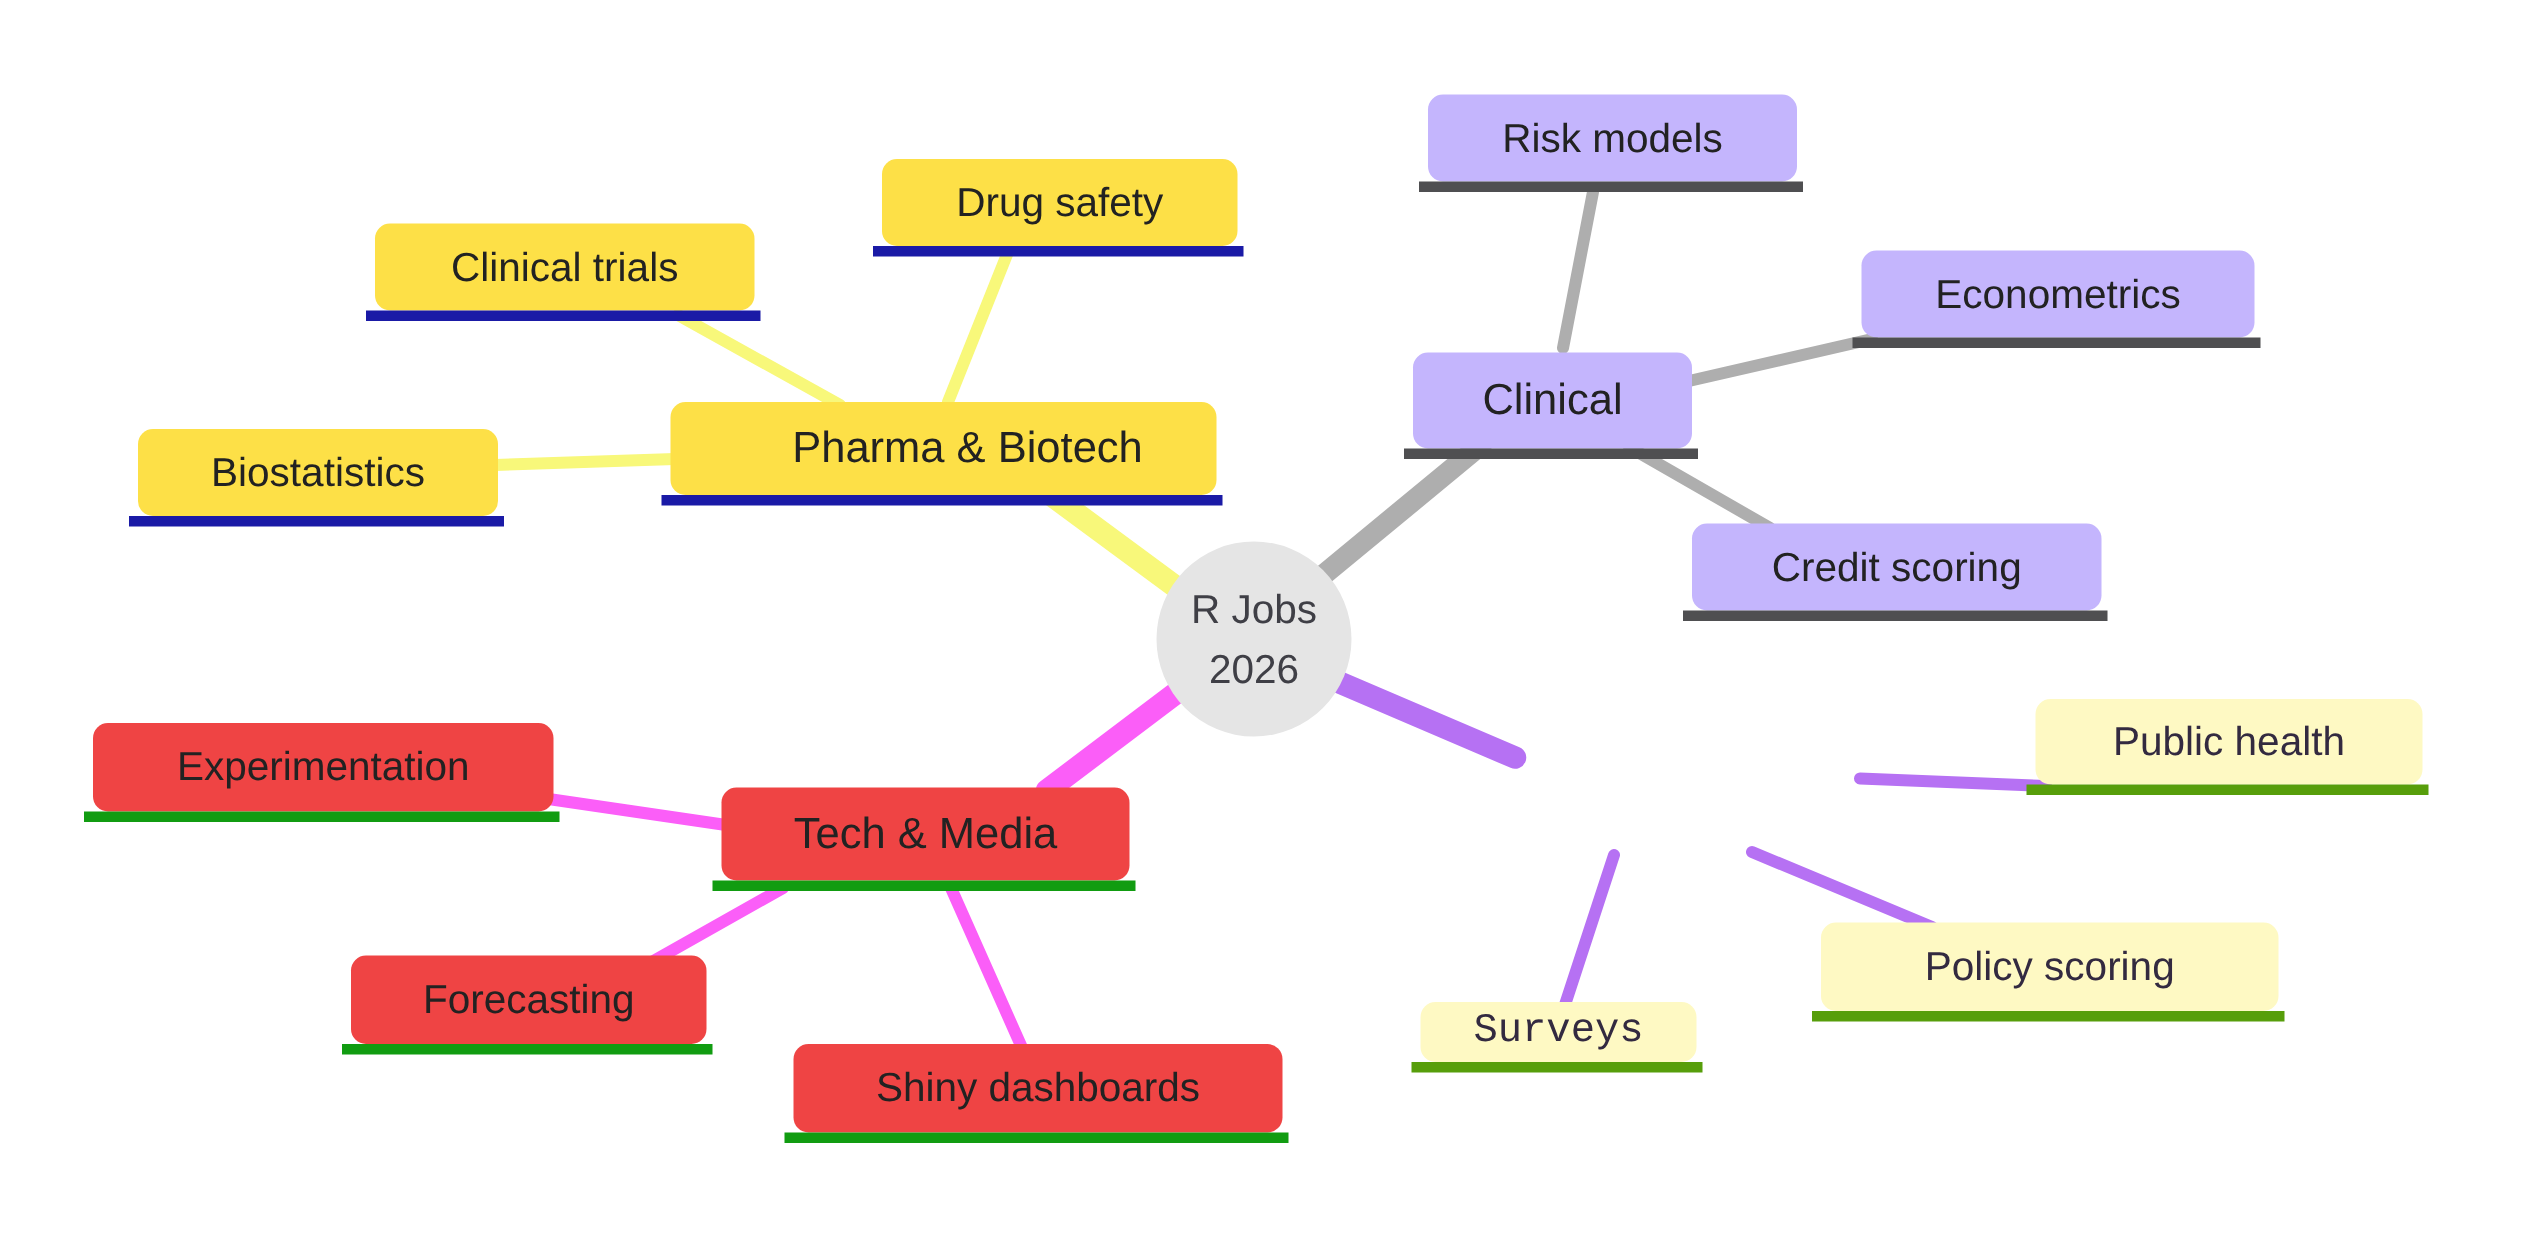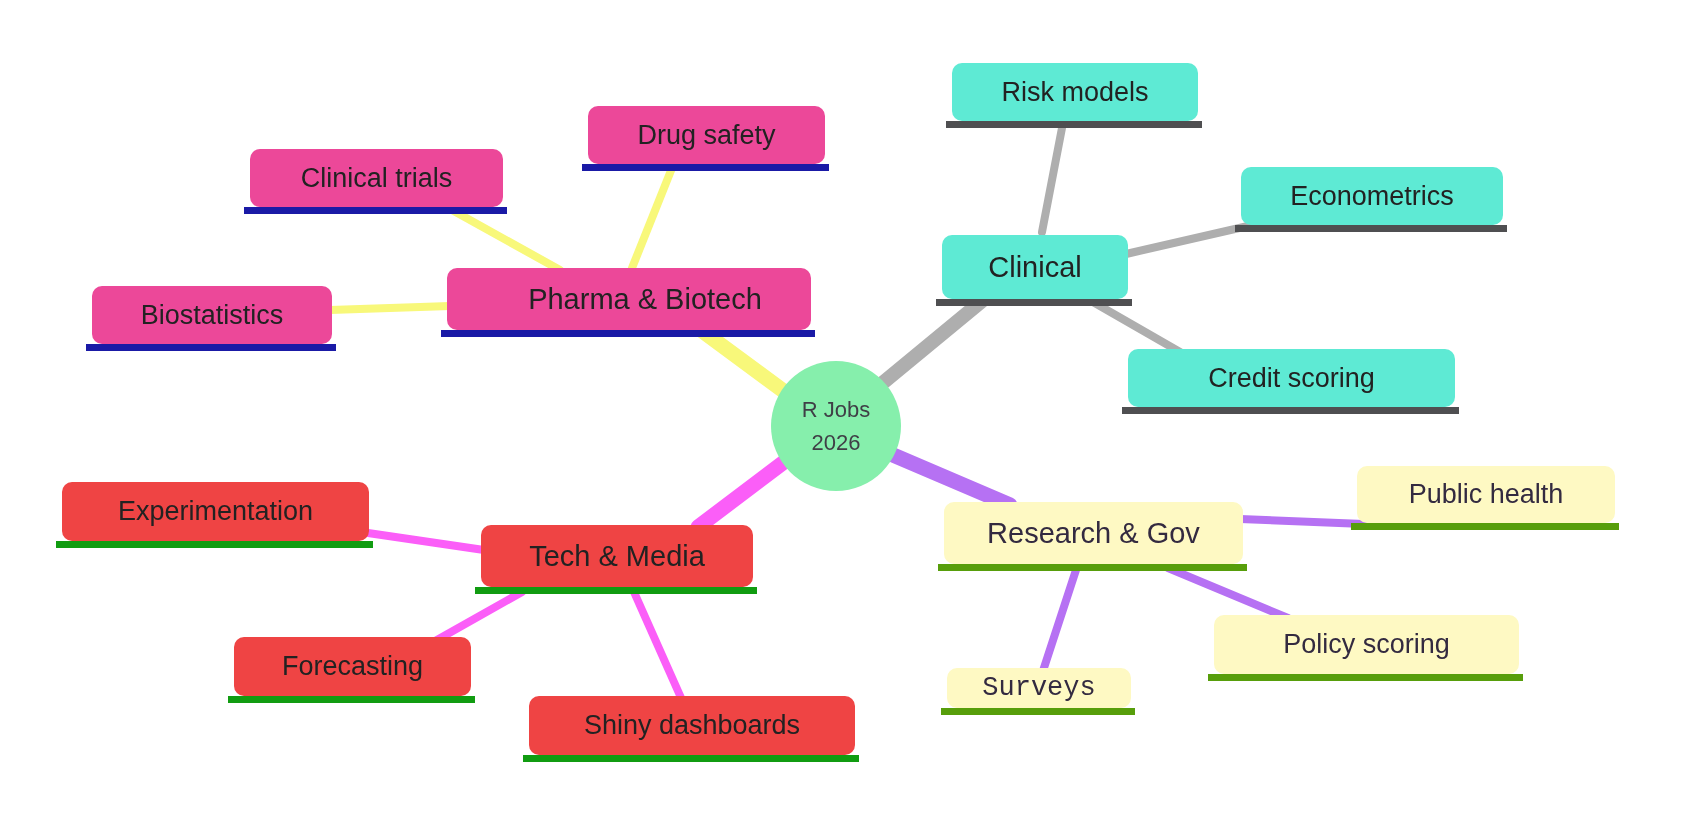--- a/index.html
+++ b/index.html
@@ -16,51 +16,51 @@
     white-space:nowrap;
     z-index:2;
   }
   .node::after{
     content:"";
     position:absolute;left:-6px;right:-4px;bottom:-7px;height:7px;
     background:var(--ul);
   }
   .branch{font-size:29px;}
 
-  .c-yellow{background:#ec4899;--ul:#1a1aa6;}
-  .c-gray{background:#5eead4;--ul:#4f4f51;}
+  .c-yellow{background:#fde047;--ul:#1a1aa6;}
+  .c-gray{background:#c4b5fd;--ul:#4f4f51;}
   .c-pink{background:#ef4444;--ul:#119c11;}
   .c-purple{background:#fef9c3;--ul:#579e0b;color:#332a40;}
 
   
   #n-pharma  {left:447px;top:268px;width:332px;height:62px;padding-left:32px;}
   #n-clinical{left:250px;top:149px;width:253px;height:58px;}
   #n-drug    {left:588px;top:106px;width:237px;height:58px;}
   #n-biostat {left:92px; top:286px;width:240px;height:58px;}
 
   #n-finance {left:942px;top:235px;width:186px;height:64px;}
   #n-risk    {left:952px;top:63px; width:246px;height:58px;}
   #n-econ    {left:1241px;top:167px;width:262px;height:58px;}
-  #n-credit  {left:1128px;top:349px;width:327px;height:58px;}
+  #n-credit  {left:1128px;top:349px;width:273px;height:58px;}
 
   #n-techmedia{left:481px;top:525px;width:272px;height:62px;}
   #n-exp     {left:62px; top:482px;width:307px;height:59px;}
   #n-forecast{left:214px;top:637px;width:237px;height:59px;margin-left:20px;}
   #n-shiny   {left:529px;top:696px;width:326px;height:59px;}
 
   #n-research{left:944px;top:502px;width:299px;height:62px;}
   #n-public  {left:1357px;top:466px;width:258px;height:57px;}
   #n-policy  {left:1214px;top:615px;width:305px;height:59px;}
   #n-surveys {left:947px;top:668px;width:184px;height:40px;font-family:Liberation Mono, monospace;}
 
   .center-node{
     position:absolute;left:771px;top:361px;width:130px;height:130px;
-    border-radius:50%;background:#86efac;color:#3f3f46;
+    border-radius:50%;background:#e5e5e5;color:#3f3f46;
     display:flex;flex-direction:column;align-items:center;justify-content:center;
-    font-size:22px;line-height:1.5;z-index:3;
+    font-size:27px;line-height:1.5;z-index:3;
   }
 </style>
 </head>
 <body>
 
 <div class="stage">
 
   <svg class="links" viewBox="0 0 1692 828">
 
     <line x1="690" y1="322" x2="812" y2="412" stroke="#f8f87a" stroke-width="15" stroke-linecap="round"></line>
@@ -97,18 +97,17 @@
   <div class="node branch c-gray" id="n-finance">Clinical</div>
   <div class="node c-gray" id="n-risk">Risk models</div>
   <div class="node c-gray" id="n-econ">Econometrics</div>
   <div class="node c-gray" id="n-credit">Credit scoring</div>
 
   <div class="node branch c-pink" id="n-techmedia">Tech &amp; Media</div>
   <div class="node c-pink" id="n-exp">Experimentation</div>
   <div class="node c-pink" id="n-forecast">Forecasting</div>
   <div class="node c-pink" id="n-shiny">Shiny dashboards</div>
 
-  <div class="node branch c-purple" id="n-research">Research &amp; Gov</div>
   <div class="node c-purple" id="n-public">Public health</div>
   <div class="node c-purple" id="n-policy">Policy scoring</div>
   <div class="node c-purple" id="n-surveys">Surveys</div>
 
 </div>
 
 </body></html>

